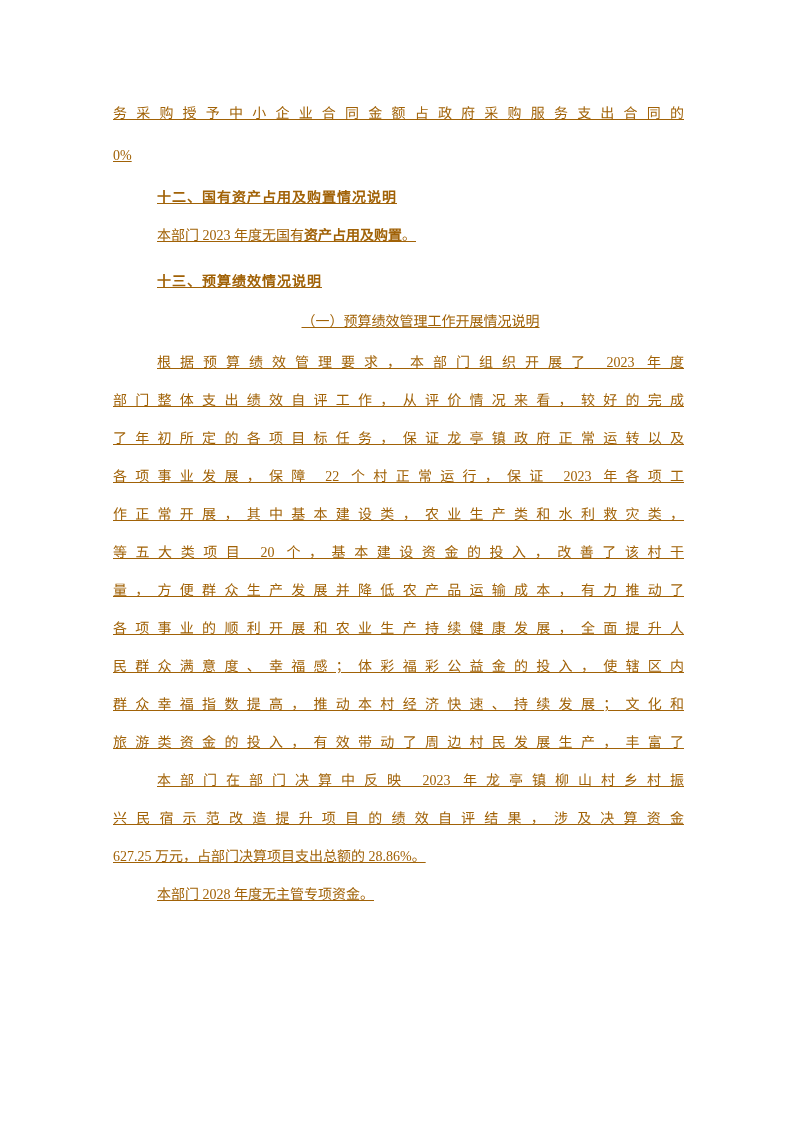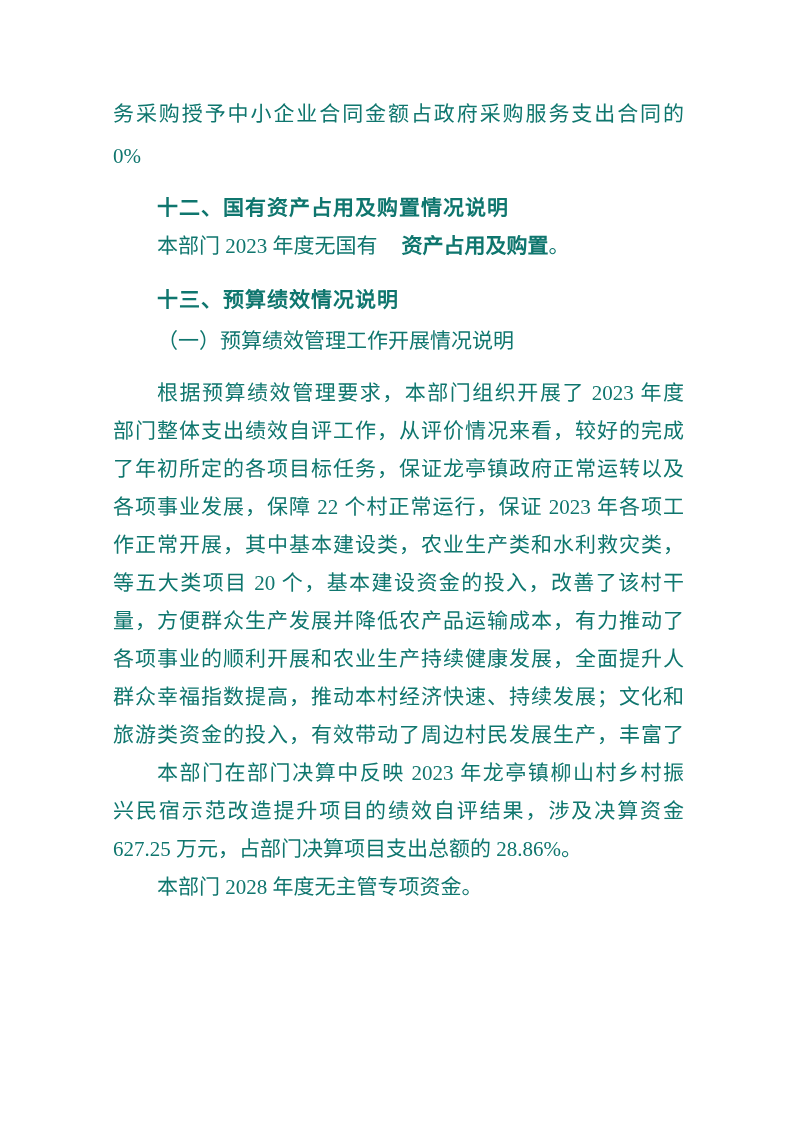--- a/index.html
+++ b/index.html
@@ -13,47 +13,47 @@
     height: 1122px;
     margin: 0 auto;
     background: #ffffff;
     overflow: hidden;
     box-sizing: border-box;
     padding: 95px 109px 0 113px;
     color: #000000;
   }
   .ln {
     font-family: "Liberation Serif", "DejaVu Serif", serif;
-    font-size: 21px;
+    font-size: 14px;
     line-height: 38px;
     height: 38px;
     white-space: nowrap;
-    color: #0f766e;
+    color: #a16207;
+    text-decoration: underline;
   }
   .just {
     white-space: normal;
     text-align: justify;
     text-align-last: justify;
     text-justify: inter-character;
   }
   .indent { text-indent: 44px; }
   .heading {
     font-family: "Liberation Sans", "DejaVu Sans", sans-serif;
     font-weight: 700;
     letter-spacing: 1px;
   }
   .bold-run {
     font-family: "Liberation Sans", "DejaVu Sans", sans-serif;
     font-weight: 700;
-    margin-left: 24px;
   }
-  .mt2 { margin-top: 16px; }
-  .mt3 { margin-top: 3px; }
+  .mt2 { margin-top: 8px; }
+  .mt3 { margin-top: 3px; text-align: center; }
   .mt4 { margin-top: 4px; }
-  .mt7 { margin-top: 14px; }
+  .mt7 { margin-top: 3px; }
 </style>
 </head>
 <body>
 
 <div class="page">
 
   <div class="ln just">务采购授予中小企业合同金额占政府采购服务支出合同的</div>
   <div class="ln mt4">0%</div>
 
   <div class="ln heading indent mt7">十二、国有资产占用及购置情况说明</div>
@@ -65,20 +65,21 @@
   <div class="ln indent mt3">（一）预算绩效管理工作开展情况说明</div>
 
   <div class="ln just indent mt7">根据预算绩效管理要求，本部门组织开展了 2023 年度</div>
   <div class="ln just">部门整体支出绩效自评工作，从评价情况来看，较好的完成</div>
   <div class="ln just">了年初所定的各项目标任务，保证龙亭镇政府正常运转以及</div>
   <div class="ln just">各项事业发展，保障 22 个村正常运行，保证 2023 年各项工</div>
   <div class="ln just">作正常开展，其中基本建设类，农业生产类和水利救灾类，</div>
   <div class="ln just">等五大类项目 20 个，基本建设资金的投入，改善了该村干</div>
   <div class="ln just">量，方便群众生产发展并降低农产品运输成本，有力推动了</div>
   <div class="ln just">各项事业的顺利开展和农业生产持续健康发展，全面提升人</div>
+  <div class="ln just">民群众满意度、幸福感；体彩福彩公益金的投入，使辖区内</div>
   <div class="ln just">群众幸福指数提高，推动本村经济快速、持续发展；文化和</div>
   <div class="ln just">旅游类资金的投入，有效带动了周边村民发展生产，丰富了</div>
 
   <div class="ln just indent">本部门在部门决算中反映 2023 年龙亭镇柳山村乡村振</div>
   <div class="ln just">兴民宿示范改造提升项目的绩效自评结果，涉及决算资金</div>
   <div class="ln">627.25 万元，占部门决算项目支出总额的 28.86%。</div>
 
   <div class="ln indent">本部门 2028 年度无主管专项资金。</div>
 
 </div>

